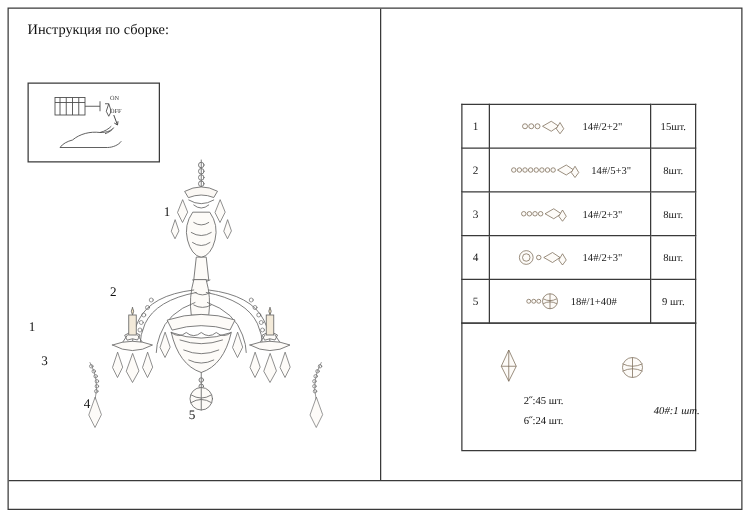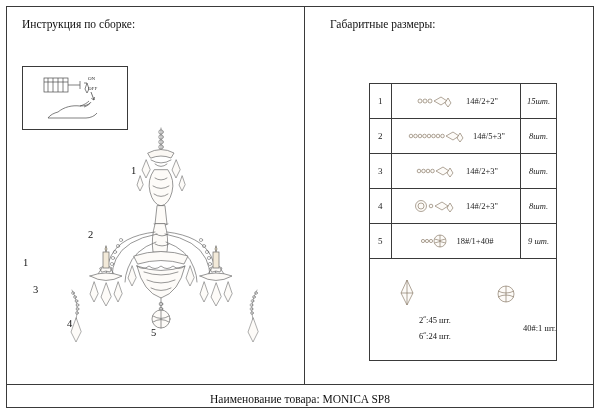--- a/index.html
+++ b/index.html
@@ -87,21 +87,21 @@
   }
   .parts-table td {
     border: 1px solid #3a3a3a;
     height: 35px;
     padding: 0;
     vertical-align: middle;
     text-align: center;
   }
   .col-idx { width: 22px; font-size: 9px; }
   .col-art { width: 130px; position: relative; }
-  .col-qty { width: 36px; font-size: 8.5px; font-style: italic; }
+  .col-qty { width: 36px; font-size: 8.5px; }
   .art-cell-inner {
     display: flex;
     align-items: center;
     justify-content: center;
     gap: 4px;
     height: 100%;
   }
   .art-code { font-size: 8.5px; white-space: nowrap; }
 
   
@@ -113,35 +113,34 @@
   }
   .sum-label {
     position: absolute;
     font-size: 8.5px;
     color: #111;
     white-space: nowrap;
     margin-left: 34px;
   }
   #sum-a { left: 385px; top: 315px; }
   #sum-b { left: 385px; top: 331px; }
-  #sum-c { left: 489px; top: 323px; }
+  #sum-c { left: 489px; top: 323px; font-style: italic; }
 
   svg { display: block; }
 </style>
 </head>
 <body>
 
 <div class="page">
 
   <div class="outer-frame"></div>
   <div class="v-divider"></div>
   <div class="h-divider"></div>
 
   <div class="heading" id="heading-left">Инструкция по сборке:</div>
-  <div class="heading" id="heading-right">Габаритные размеры:</div>
 
   <div class="instr-box"></div>
   <svg class="instr-svg" width="106" height="64" viewBox="0 0 106 64">
     <g stroke="#4a4a4a" fill="none" stroke-width="0.7">
 
       <rect x="22" y="12" width="24" height="14"></rect>
       <line x1="22" y1="16" x2="46" y2="16"></line>
       <line x1="26" y1="12" x2="26" y2="26"></line>
       <line x1="31" y1="12" x2="31" y2="26"></line>
       <line x1="36" y1="12" x2="36" y2="26"></line>
@@ -409,15 +408,14 @@
   <svg style="position:absolute;left:495px;top:283px;" width="22" height="22" viewBox="0 0 22 22">
     <g stroke="#7a6a55" fill="#fdfbf8" stroke-width="0.6">
       <circle cx="11" cy="11" r="8"></circle>
       <path d="M3 8 q8 4 16 0 M3 14 q8 -4 16 0 M11 3 l0 16"></path>
     </g>
   </svg>
   <div class="sum-label" id="sum-a">2˝:45 шт.</div>
   <div class="sum-label" id="sum-b">6˝:24 шт.</div>
   <div class="sum-label" id="sum-c">40#:1 шт.</div>
 
-  <div class="footer-text">Наименование товара: MONICA SP8</div>
 
 </div>
 
 </body></html>

